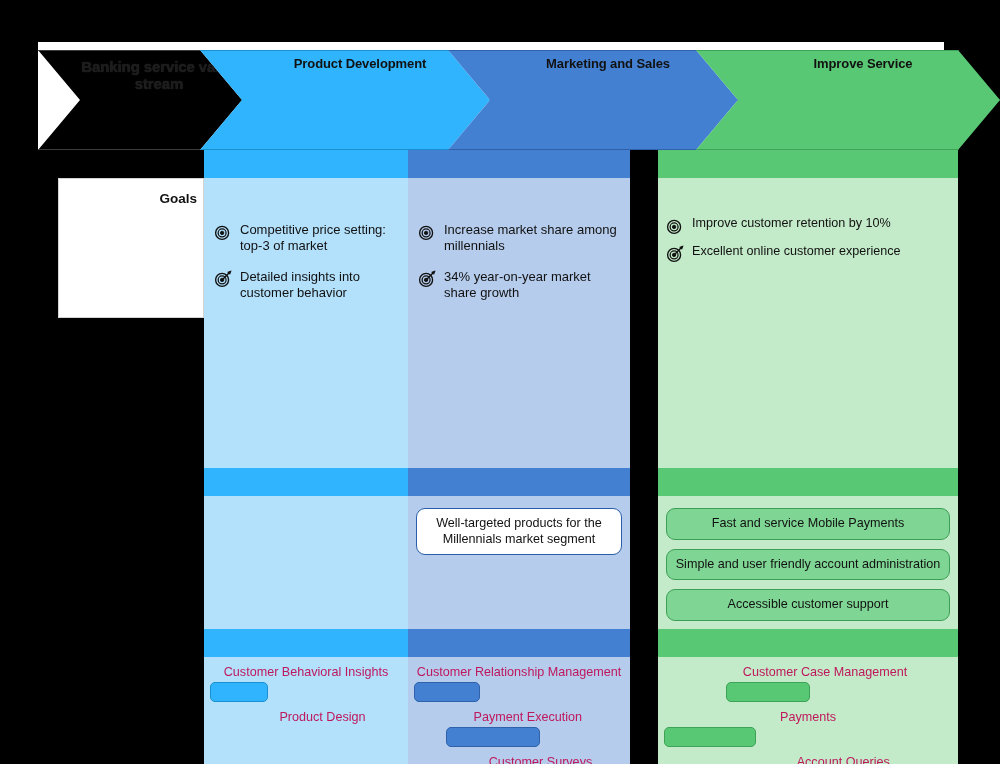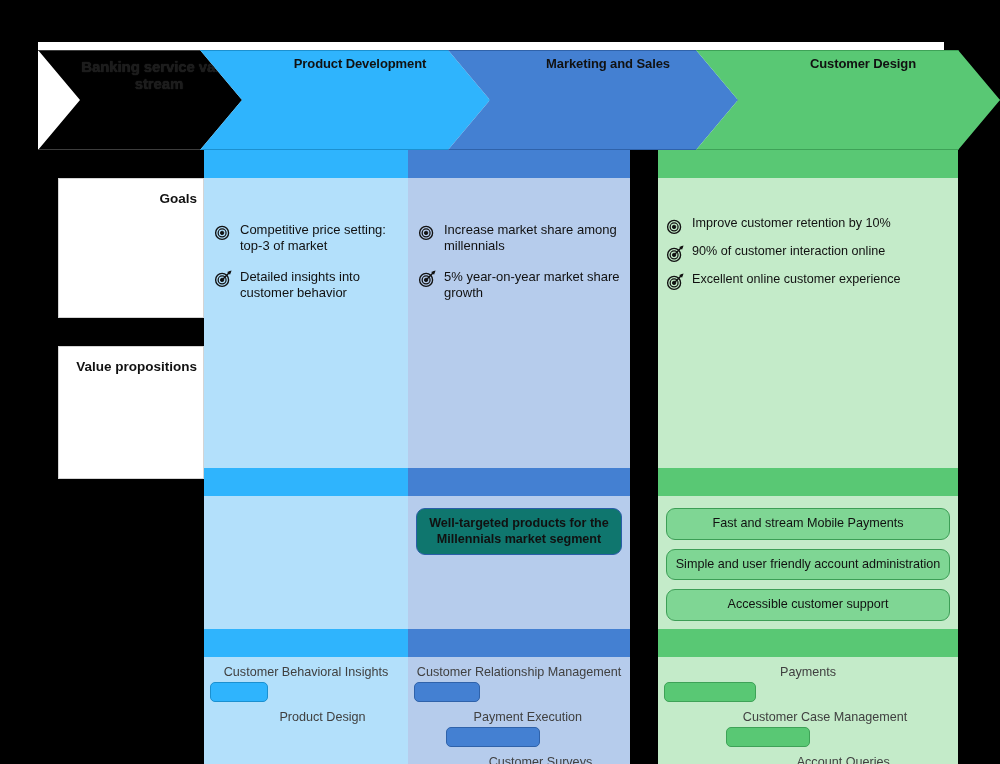--- a/index.html
+++ b/index.html
@@ -193,40 +193,39 @@
     border-radius: 9px;
     padding: 7px 8px;
     margin-bottom: 9px;
     text-align: center;
     font-size: 12.6px;
     line-height: 1.25;
     color: #111;
     box-sizing: border-box;
   }
   .vp-ms {
-    background: #0f766e;
+    background: #ffffff;
     border: 1.5px solid #2a5ea8;
-    font-weight: bold;
   }
   .vp-cs {
     background: #7FD694;
     border: 1.5px solid #3d9e56;
   }
 
   
   .cap-wrap {
     position: absolute;
     left: 0; right: 0; top: 8px;
     padding: 0 6px;
     box-sizing: border-box;
   }
   .cap-item { margin-bottom: 8px; }
   .cap-label {
     font-size: 12.6px;
-    color: #404040;
+    color: #be185d;
     white-space: nowrap;
   }
   .cap-bar {
     height: 18px;
     border-radius: 5px;
     margin-top: 3px;
   }
   .bar-pd { background: #2FB4FD; border: 1px solid #1b90d0; }
   .bar-ms { background: #4480D2; border: 1px solid #2f62aa; }
   .bar-cs { background: #59C874; border: 1px solid #3ea257; }
@@ -246,21 +245,21 @@
 
     <div class="chev chev-pd">
       <div class="chev-label">Product Development</div>
     </div>
 
     <div class="chev chev-ms">
       <div class="chev-label">Marketing and Sales</div>
     </div>
 
     <div class="chev chev-cs">
-      <div class="chev-label">Customer Design</div>
+      <div class="chev-label">Improve Service</div>
     </div>
   </div>
 
   <div class="col-body col-pd">
     <div class="band band-pd r1-band"></div>
     <div class="pane pane-pd r1-pane">
       <div class="goal-list" id="goals-pd">
           <div class="goal-item">
             <span class="icon-target"><svg viewBox="0 0 20 20" width="18" height="18">
                 <circle cx="9" cy="11" r="7.2" fill="none" stroke="#111" stroke-width="1.5"></circle>
@@ -314,21 +313,21 @@
             <span class="gtext">Increase market share among millennials</span>
           </div>
           <div class="goal-item">
             <span class="icon-target"><svg viewBox="0 0 20 20" width="18" height="18">
                 <circle cx="9" cy="11" r="7.2" fill="none" stroke="#111" stroke-width="1.5"></circle>
                 <circle cx="9" cy="11" r="4.4" fill="none" stroke="#111" stroke-width="1.4"></circle>
                 <circle cx="9" cy="11" r="1.9" fill="#111" stroke="#111" stroke-width="1"></circle>
                 <path d="M9 11 L18.5 1.5" stroke="#111" stroke-width="1.6"></path>
                 <path d="M19.5 0.5 L14.6 2.2 L17.8 5.4 Z" fill="#111"></path>
               </svg></span>
-            <span class="gtext">5% year-on-year market share growth</span>
+            <span class="gtext">34% year-on-year market share growth</span>
           </div>
         </div>
     </div>
 
     <div class="band band-ms r2-band"></div>
     <div class="pane pane-ms r2-pane">
       <div class="vp-wrap" id="vp-ms">
           <div class="vp-pill vp-ms">Well-targeted products for the Millennials market segment</div>
         </div>
     </div>
@@ -364,58 +363,47 @@
             <span class="gtext">Improve customer retention by 10%</span>
           </div>
           <div class="goal-item">
             <span class="icon-target"><svg viewBox="0 0 20 20" width="18" height="18">
                 <circle cx="9" cy="11" r="7.2" fill="none" stroke="#111" stroke-width="1.5"></circle>
                 <circle cx="9" cy="11" r="4.4" fill="none" stroke="#111" stroke-width="1.4"></circle>
                 <circle cx="9" cy="11" r="1.9" fill="#111" stroke="#111" stroke-width="1"></circle>
                 <path d="M9 11 L18.5 1.5" stroke="#111" stroke-width="1.6"></path>
                 <path d="M19.5 0.5 L14.6 2.2 L17.8 5.4 Z" fill="#111"></path>
               </svg></span>
-            <span class="gtext">90% of customer interaction online</span>
-          </div>
-          <div class="goal-item">
-            <span class="icon-target"><svg viewBox="0 0 20 20" width="18" height="18">
-                <circle cx="9" cy="11" r="7.2" fill="none" stroke="#111" stroke-width="1.5"></circle>
-                <circle cx="9" cy="11" r="4.4" fill="none" stroke="#111" stroke-width="1.4"></circle>
-                <circle cx="9" cy="11" r="1.9" fill="#111" stroke="#111" stroke-width="1"></circle>
-                <path d="M9 11 L18.5 1.5" stroke="#111" stroke-width="1.6"></path>
-                <path d="M19.5 0.5 L14.6 2.2 L17.8 5.4 Z" fill="#111"></path>
-              </svg></span>
             <span class="gtext">Excellent online customer experience</span>
           </div>
         </div>
     </div>
 
     <div class="band band-cs r2-band"></div>
     <div class="pane pane-cs r2-pane">
       <div class="vp-wrap" id="vp-cs">
-          <div class="vp-pill vp-cs">Fast and stream Mobile Payments</div>
+          <div class="vp-pill vp-cs">Fast and service Mobile Payments</div>
           <div class="vp-pill vp-cs">Simple and user friendly account administration</div>
           <div class="vp-pill vp-cs">Accessible customer support</div>
         </div>
     </div>
 
     <div class="band band-cs r3-band"></div>
     <div class="pane pane-cs r3-pane">
       <div class="cap-wrap" id="cap-cs">
           <div class="cap-item">
+            <div class="cap-label" style="text-align: center; margin-left: 34.1px;">Customer Case Management</div>
+            <div class="cap-bar bar-cs" style="width: 82px; margin-left: 62px;"></div>
+          </div>
+          <div class="cap-item">
             <div class="cap-label" style="text-align: center; margin-left: 0px;">Payments</div>
             <div class="cap-bar bar-cs" style="width: 90px; margin-left: 0px;"></div>
           </div>
           <div class="cap-item">
-            <div class="cap-label" style="text-align: center; margin-left: 34.1px;">Customer Case Management</div>
-            <div class="cap-bar bar-cs" style="width: 82px; margin-left: 62px;"></div>
-          </div>
-          <div class="cap-item">
             <div class="cap-label" style="text-align: center; margin-left: 70.4px;">Account Queries</div>
           </div>
         </div>
     </div>
   </div>
 
   <div class="rowlabel rl-goals">Goals</div>
-  <div class="rowlabel rl-vp">Value propositions</div>
 
 </div>
 
 </body></html>

